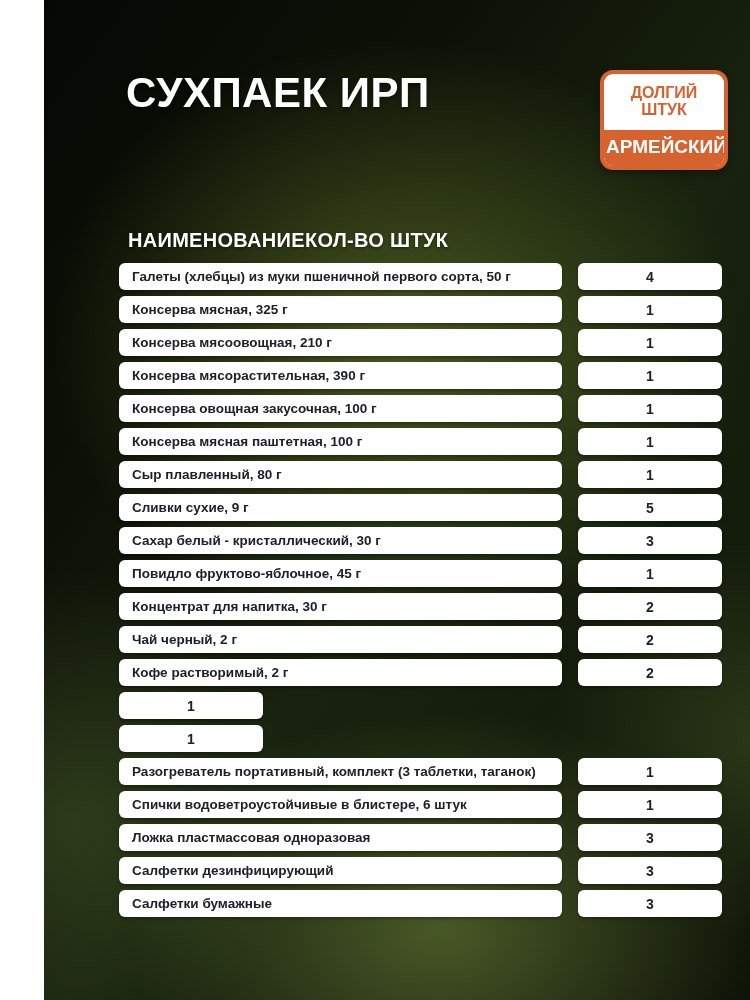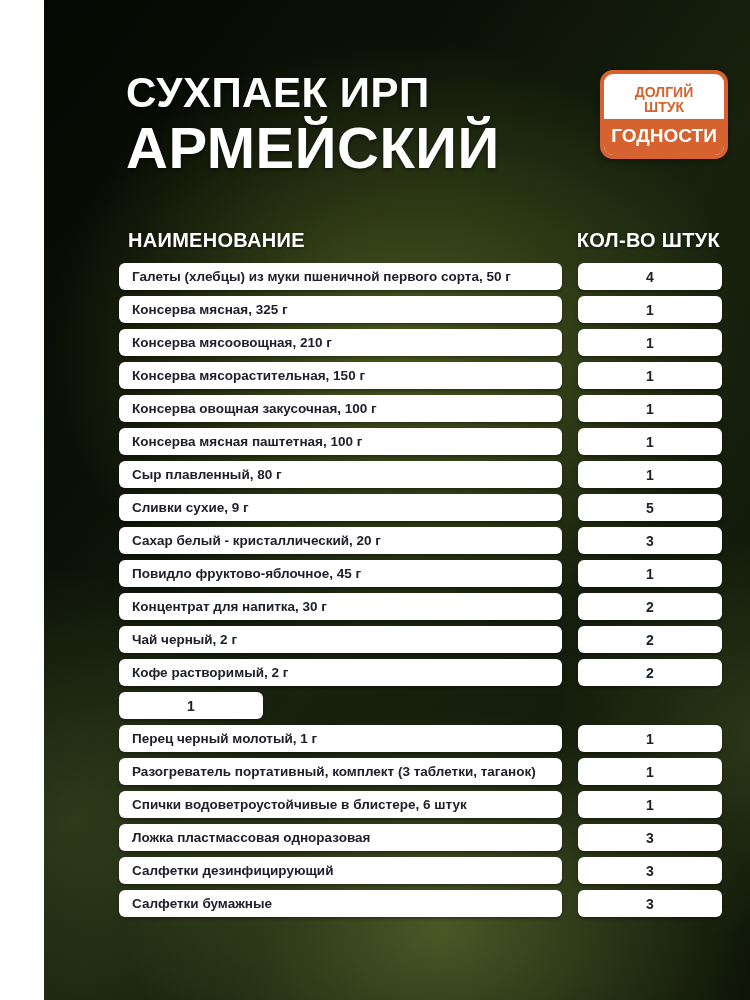--- a/index.html
+++ b/index.html
@@ -19,28 +19,28 @@
   
   .title{position:absolute;left:82px;top:72px;color:#ffffff;font-weight:bold;
          text-shadow:0 2px 4px rgba(0,0,0,.45);letter-spacing:.5px;}
   .title-line1{font-size:42px;line-height:1.0;}
   .title-line2{font-size:58px;line-height:1.0;margin-top:5px;}
 
   
   .badge{position:absolute;left:556px;top:70px;width:128px;box-sizing:border-box;
          background:#ffffff;border:4px solid #d5622f;border-radius:13px;overflow:hidden;
          box-shadow:0 3px 6px rgba(0,0,0,.35);}
-  .badge-top{padding:11px 3px 5px;text-align:center;color:#d5622f;font-weight:bold;
-             font-size:14px;line-height:1.04;}
+  .badge-top{padding:11px 3px 12px;text-align:center;color:#d5622f;font-weight:bold;
+             font-size:16px;line-height:1.04;}
   .badge-bottom{background:#d5622f;color:#ffffff;font-weight:bold;font-size:19px;
                 text-align:center;padding:6px 2px 8px;}
 
   
   .table-header{position:absolute;left:75px;top:229px;width:603px;display:flex;
-                justify-content:space-between;align-items:flex-end;color:#ffffff;
+                justify-content:flex-start;align-items:flex-end;color:#ffffff;
                 font-weight:bold;font-size:20px;letter-spacing:.3px;
                 text-shadow:0 1px 3px rgba(0,0,0,.5);}
   .th-name{padding-left:9px;}
   .th-qty{padding-right:2px;}
 
   
   .rows{position:absolute;left:75px;top:263px;width:603px;}
   .row{display:flex;gap:16px;height:27px;margin-bottom:6px;}
   .pill{background:#ffffff;border-radius:6px;display:flex;align-items:center;
         box-sizing:border-box;box-shadow:0 2px 3px rgba(0,0,0,.30);
@@ -48,29 +48,28 @@
   .name-pill{width:443px;padding:0 10px 1px 13px;white-space:nowrap;overflow:hidden;}
   .qty-pill{width:144px;justify-content:center;font-size:14px;}
 </style>
 </head>
 <body>
 
 <div class="canvas">
 
   <div class="title">
     <div class="title-line1">СУХПАЕК ИРП</div>
-    <div class="title-line2">АРМЕЙСКИЙ</div>
   </div>
 
   <div class="badge">
     <div class="badge-top">
       <div>ДОЛГИЙ</div>
       <div>ШТУК</div>
     </div>
-    <div class="badge-bottom">ГОДНОСТИ</div>
+    <div class="badge-bottom">АРМЕЙСКИЙ</div>
   </div>
 
   <div class="table-header">
     <div class="th-name">НАИМЕНОВАНИЕ</div>
     <div class="th-qty">КОЛ-ВО ШТУК</div>
   </div>
 
   <div class="rows">
   <div class="row">
     <div class="pill name-pill">
@@ -94,21 +93,21 @@
     <div class="pill name-pill">
       <span>Консерва мясоовощная, 210 г</span>
     </div>
     <div class="pill qty-pill">
       <span>1</span>
     </div>
   </div>
 
   <div class="row">
     <div class="pill name-pill">
-      <span>Консерва мясорастительная, 150 г</span>
+      <span>Консерва мясорастительная, 390 г</span>
     </div>
     <div class="pill qty-pill">
       <span>1</span>
     </div>
   </div>
 
   <div class="row">
     <div class="pill name-pill">
       <span>Консерва овощная закусочная, 100 г</span>
     </div>
@@ -139,21 +138,21 @@
     <div class="pill name-pill">
       <span>Сливки сухие, 9 г</span>
     </div>
     <div class="pill qty-pill">
       <span>5</span>
     </div>
   </div>
 
   <div class="row">
     <div class="pill name-pill">
-      <span>Сахар белый - кристаллический, 20 г</span>
+      <span>Сахар белый - кристаллический, 30 г</span>
     </div>
     <div class="pill qty-pill">
       <span>3</span>
     </div>
   </div>
 
   <div class="row">
     <div class="pill name-pill">
       <span>Повидло фруктово-яблочное, 45 г</span>
     </div>
@@ -189,23 +188,20 @@
     </div>
   </div>
 
   <div class="row">
     <div class="pill qty-pill">
       <span>1</span>
     </div>
   </div>
 
   <div class="row">
-    <div class="pill name-pill">
-      <span>Перец черный молотый, 1 г</span>
-    </div>
     <div class="pill qty-pill">
       <span>1</span>
     </div>
   </div>
 
   <div class="row">
     <div class="pill name-pill">
       <span>Разогреватель  портативный, комплект (3 таблетки, таганок)</span>
     </div>
     <div class="pill qty-pill">

